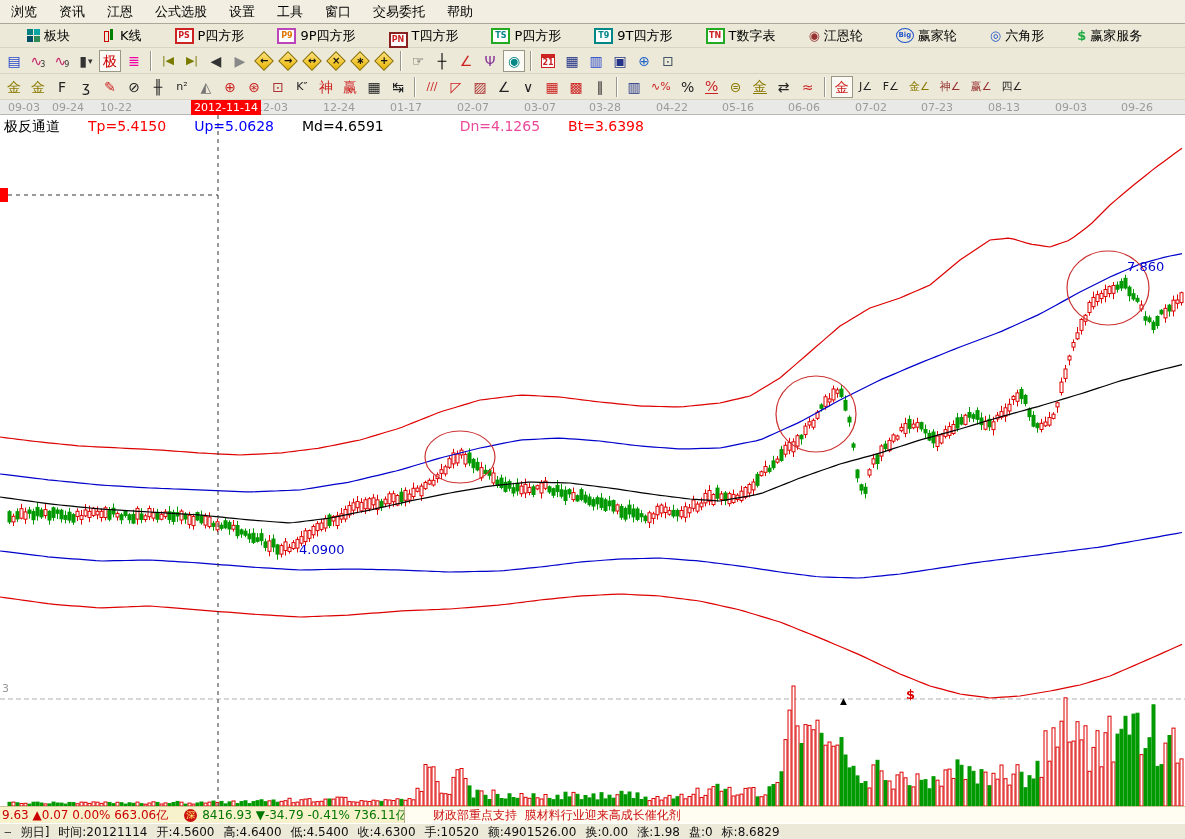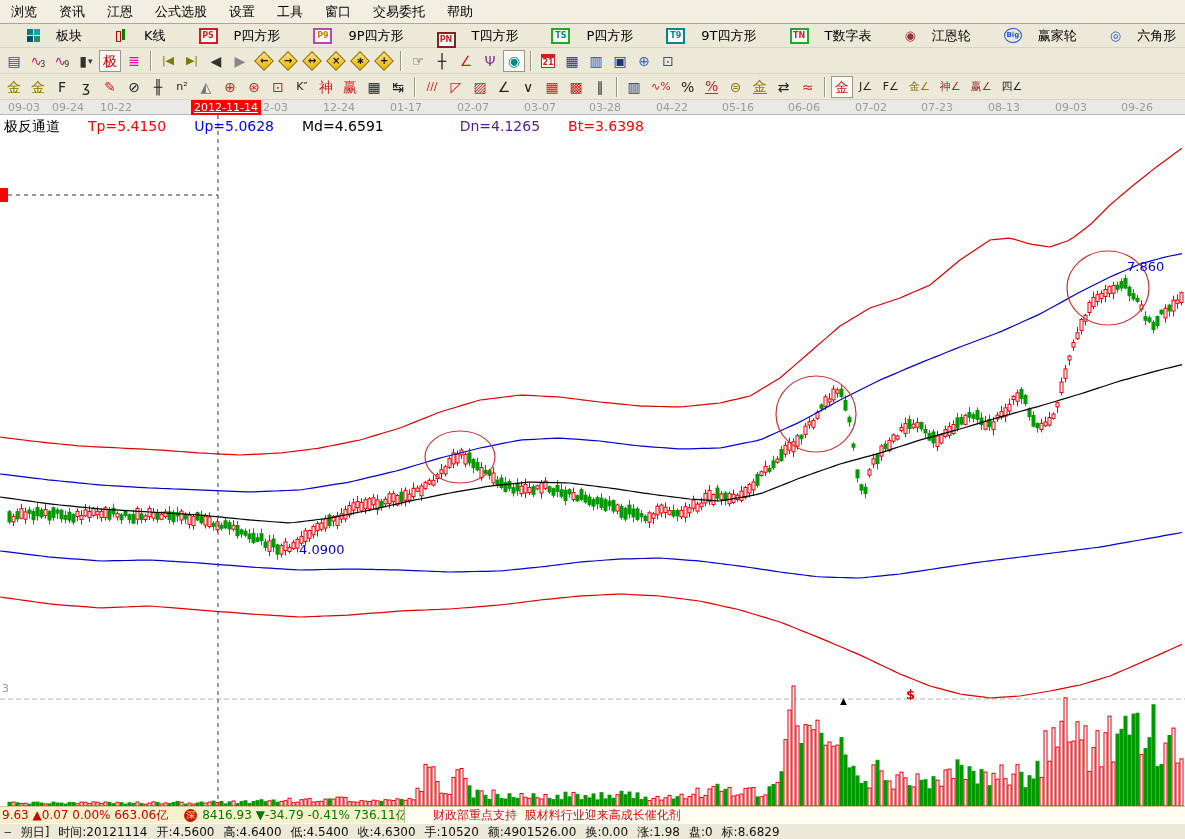--- a/index.html
+++ b/index.html
@@ -7,21 +7,21 @@
   .app{position:relative;width:1185px;height:839px;background:#ece9d8;}
 
   
   .menubar{height:24px;display:flex;align-items:center;background:#f2efe2;border-bottom:1px solid #aca899;box-sizing:border-box;}
   .mi{padding:4px 11px 3px;font-size:13px;color:#000;cursor:default;}
 
   
   .toolbar{display:flex;align-items:center;box-sizing:border-box;border-bottom:1px solid #d8d4c4;background:#ece9d8;}
   .tb2{height:24px;}
   .tb3,.tb4{height:26px;padding-left:2px;}
-  .titem{display:flex;align-items:center;gap:16px;margin:0 6px;font-size:13px;white-space:nowrap;padding-left:21px;}
+  .titem{display:flex;align-items:center;gap:4px;margin:0 6px;font-size:13px;white-space:nowrap;padding-left:21px;}
   .badge{width:15px;height:12px;border:2px solid;background:#fff;font-size:8px;font-weight:bold;line-height:12px;text-align:center;}
   .icon-grid{width:13px;height:13px;display:grid;grid-template-columns:6px 6px;grid-template-rows:6px 6px;gap:1px;}
   .icon-grid i{background:#067f7f;}
   .icon-grid i:nth-child(2){background:#0aa5a5;}
   .icon-grid i:nth-child(3){background:#044e66;}
   .icon-grid i:nth-child(4){background:#2e8b57;}
   .icon-k{width:13px;height:14px;position:relative;}
   .icon-k i{position:absolute;width:3px;}
   .icon-k i:nth-child(1){left:1px;top:2px;height:9px;border:1px solid #cc0000;}
   .icon-k i:nth-child(2){left:7px;top:0;height:11px;background:#008000;}
@@ -370,29 +370,29 @@
       <span class="tick" style="left: 524px;">03-07</span>
       <span class="tick" style="left: 589px;">03-28</span>
       <span class="tick" style="left: 656px;">04-22</span>
       <span class="tick" style="left: 722px;">05-16</span>
       <span class="tick" style="left: 788px;">06-06</span>
       <span class="tick" style="left: 855px;">07-02</span>
       <span class="tick" style="left: 921px;">07-23</span>
       <span class="tick" style="left: 988px;">08-13</span>
       <span class="tick" style="left: 1055px;">09-03</span>
       <span class="tick" style="left: 1121px;">09-26</span>
-      <span class="tick-hi" style="left: 191px; text-decoration: underline;">2012-11-14</span>
+      <span class="tick-hi" style="left: 191px;">2012-11-14</span>
     </div>
   <div class="chart" id="chart-area">
     <div class="indicator" id="indicator-row">
         <span>极反通道</span>
         <span class="ind-f" style="color: rgb(255, 0, 0);">Tp=5.4150</span>
         <span class="ind-f" style="color: rgb(0, 0, 255);">Up=5.0628</span>
         <span class="ind-f" style="color: rgb(0, 0, 0);">Md=4.6591</span>
-        <span class="ind-f" style="color: #4c1d95; padding-left: 48px;">Dn=4.1265</span>
+        <span class="ind-f" style="color: #ec4899; padding-left: 48px;">Dn=4.1265</span>
         <span class="ind-f" style="color: rgb(255, 0, 0);">Bt=3.6398</span>
       </div>
   <svg width="1185" height="691" viewBox="0 115 1185 691">
         <g>
           <line x1="0" y1="699" x2="1185" y2="699" stroke="#b0b0b0" stroke-dasharray="5 3" stroke-width="1"></line>
         </g>
         <g>
           <rect x="8" y="802.3" width="3" height="3.7" fill="#009900" stroke="#009900" stroke-width="1"></rect>
           <rect x="12" y="802.1" width="3" height="3.9" fill="#ffffff" stroke="#dd0000" stroke-width="1"></rect>
           <rect x="16" y="802.8" width="3" height="3.2" fill="#009900" stroke="#009900" stroke-width="1"></rect>

